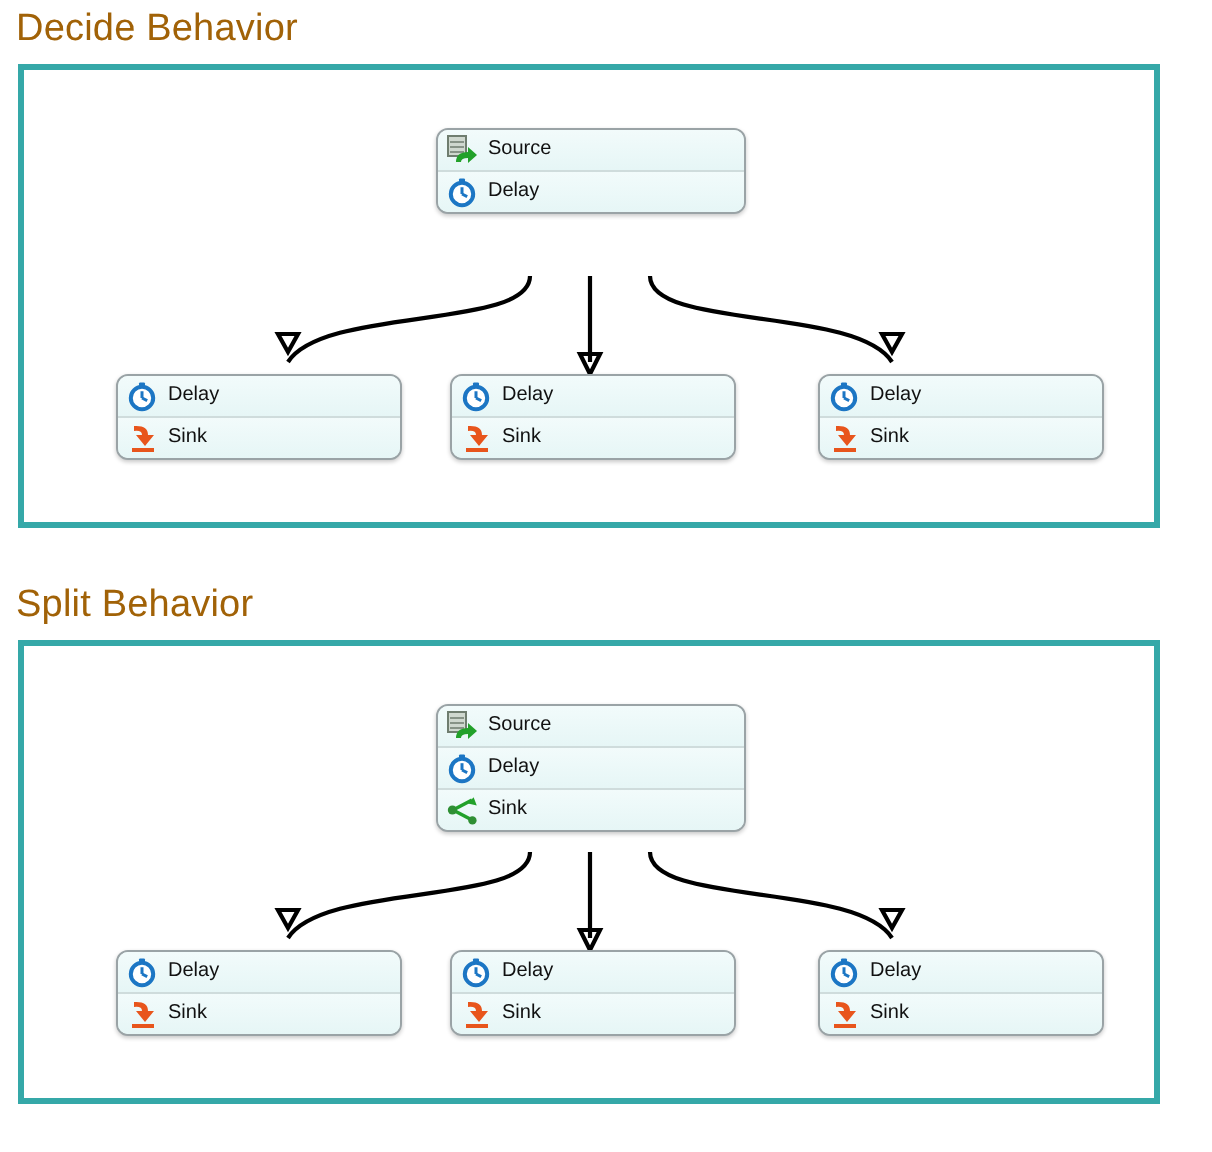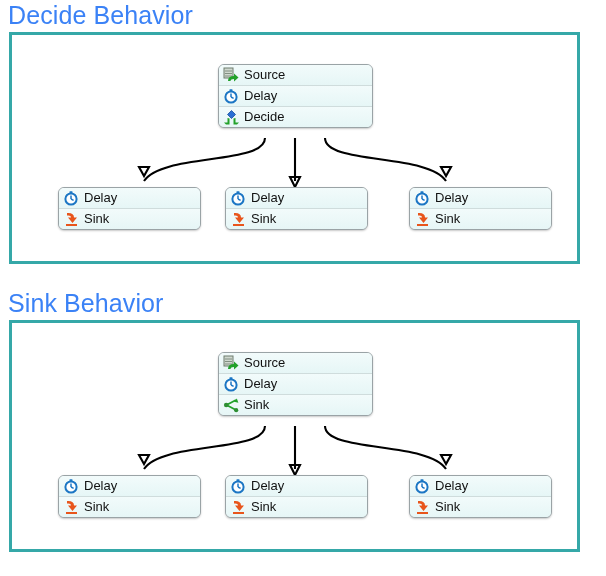--- a/index.html
+++ b/index.html
@@ -19,23 +19,23 @@
     left: 0;
     width: 606px;
   }
   #section-decide { top: 0; height: 288px; }
   #section-split  { top: 288px; height: 288px; }
 
   .section-title {
     position: absolute;
     left: 8px;
     top: 4px;
-    font-size: 25px;
+    font-size: 19px;
     line-height: 22px;
-    color: #3b82f6;
+    color: #a16207;
     letter-spacing: 0.1px;
     white-space: nowrap;
   }
 
   .panel {
     position: absolute;
     left: 9px;
     top: 32px;
     width: 571px;
     height: 232px;
@@ -69,21 +69,21 @@
 
   .row {
     position: relative;
     height: 20px;
     line-height: 20px;
     display: flex;
     align-items: center;
     padding-left: 4px;
     background: linear-gradient(to bottom, #f2fbfb 0%, #e6f6f6 100%);
     border-bottom: 1px solid #cfdcdc;
-    font-size: 13px;
+    font-size: 10px;
     color: #111111;
     white-space: nowrap;
     text-align: right;
   }
   .row:last-child { border-bottom: none; }
 
   .row .ico {
     width: 17px;
     height: 16px;
     flex: 0 0 17px;
@@ -142,30 +142,20 @@
           <span class="ico">
             <svg viewBox="0 0 17 16">
               <circle cx="8" cy="9" r="5.6" fill="#ffffff" stroke="#1c76c4" stroke-width="2"></circle>
               <rect x="6.5" y="1.2" width="3" height="2.4" rx="0.6" fill="#1c76c4"></rect>
               <line x1="8" y1="9" x2="8" y2="5.6" stroke="#1c76c4" stroke-width="1.5"></line>
               <line x1="8" y1="9" x2="10.6" y2="10.3" stroke="#1c76c4" stroke-width="1.5"></line>
             </svg>
           </span>
           <span class="lbl">Delay</span>
         </div>
-        <div class="row">
-          <span class="ico">
-            <svg viewBox="0 0 17 16">
-              <path d="M8.5 1.5 L12.5 5.5 L8.5 9.5 L4.5 5.5 z" fill="#2a6fd4" stroke="#1b4f9c" stroke-width="0.8"></path>
-              <path d="M4.5 9 L4.5 13.5 L1 13.5 L3 15.5 L6.5 15.5 L6.5 9.5 z" fill="#22a12a"></path>
-              <path d="M12.5 9 L12.5 13.5 L16 13.5 L14 15.5 L10.5 15.5 L10.5 9.5 z" fill="#22a12a"></path>
-            </svg>
-          </span>
-          <span class="lbl">Decide</span>
-        </div>
       </div>
 
       <div class="node leaf" style="left:46px; top:152px;">
         <div class="row">
           <span class="ico">
             <svg viewBox="0 0 17 16">
               <circle cx="8" cy="9" r="5.6" fill="#ffffff" stroke="#1c76c4" stroke-width="2"></circle>
               <rect x="6.5" y="1.2" width="3" height="2.4" rx="0.6" fill="#1c76c4"></rect>
               <line x1="8" y1="9" x2="8" y2="5.6" stroke="#1c76c4" stroke-width="1.5"></line>
               <line x1="8" y1="9" x2="10.6" y2="10.3" stroke="#1c76c4" stroke-width="1.5"></line>
@@ -229,21 +219,21 @@
           <span class="lbl">Sink</span>
         </div>
       </div>
 
     </div>
   </div>
 </div>
 
 <div class="section" id="section-split">
 
-  <div class="section-title">Sink Behavior</div>
+  <div class="section-title">Split Behavior</div>
 
   <div class="panel">
     <div class="canvas">
 
       <svg class="links" viewBox="0 0 565 226" preserveAspectRatio="none">
         <path d="M 253,103 C 253,130 150,118 132,146"></path>
         <path d="M 283,103 L 283,146"></path>
         <path d="M 313,103 C 313,130 416,118 434,146"></path>
         <path d="M 132,141 l -5,-9 l 10,0 z" fill="#000" stroke="none"></path>
         <path d="M 283,152 l -5,-10 l 10,0 z" fill="#000" stroke="none"></path>

